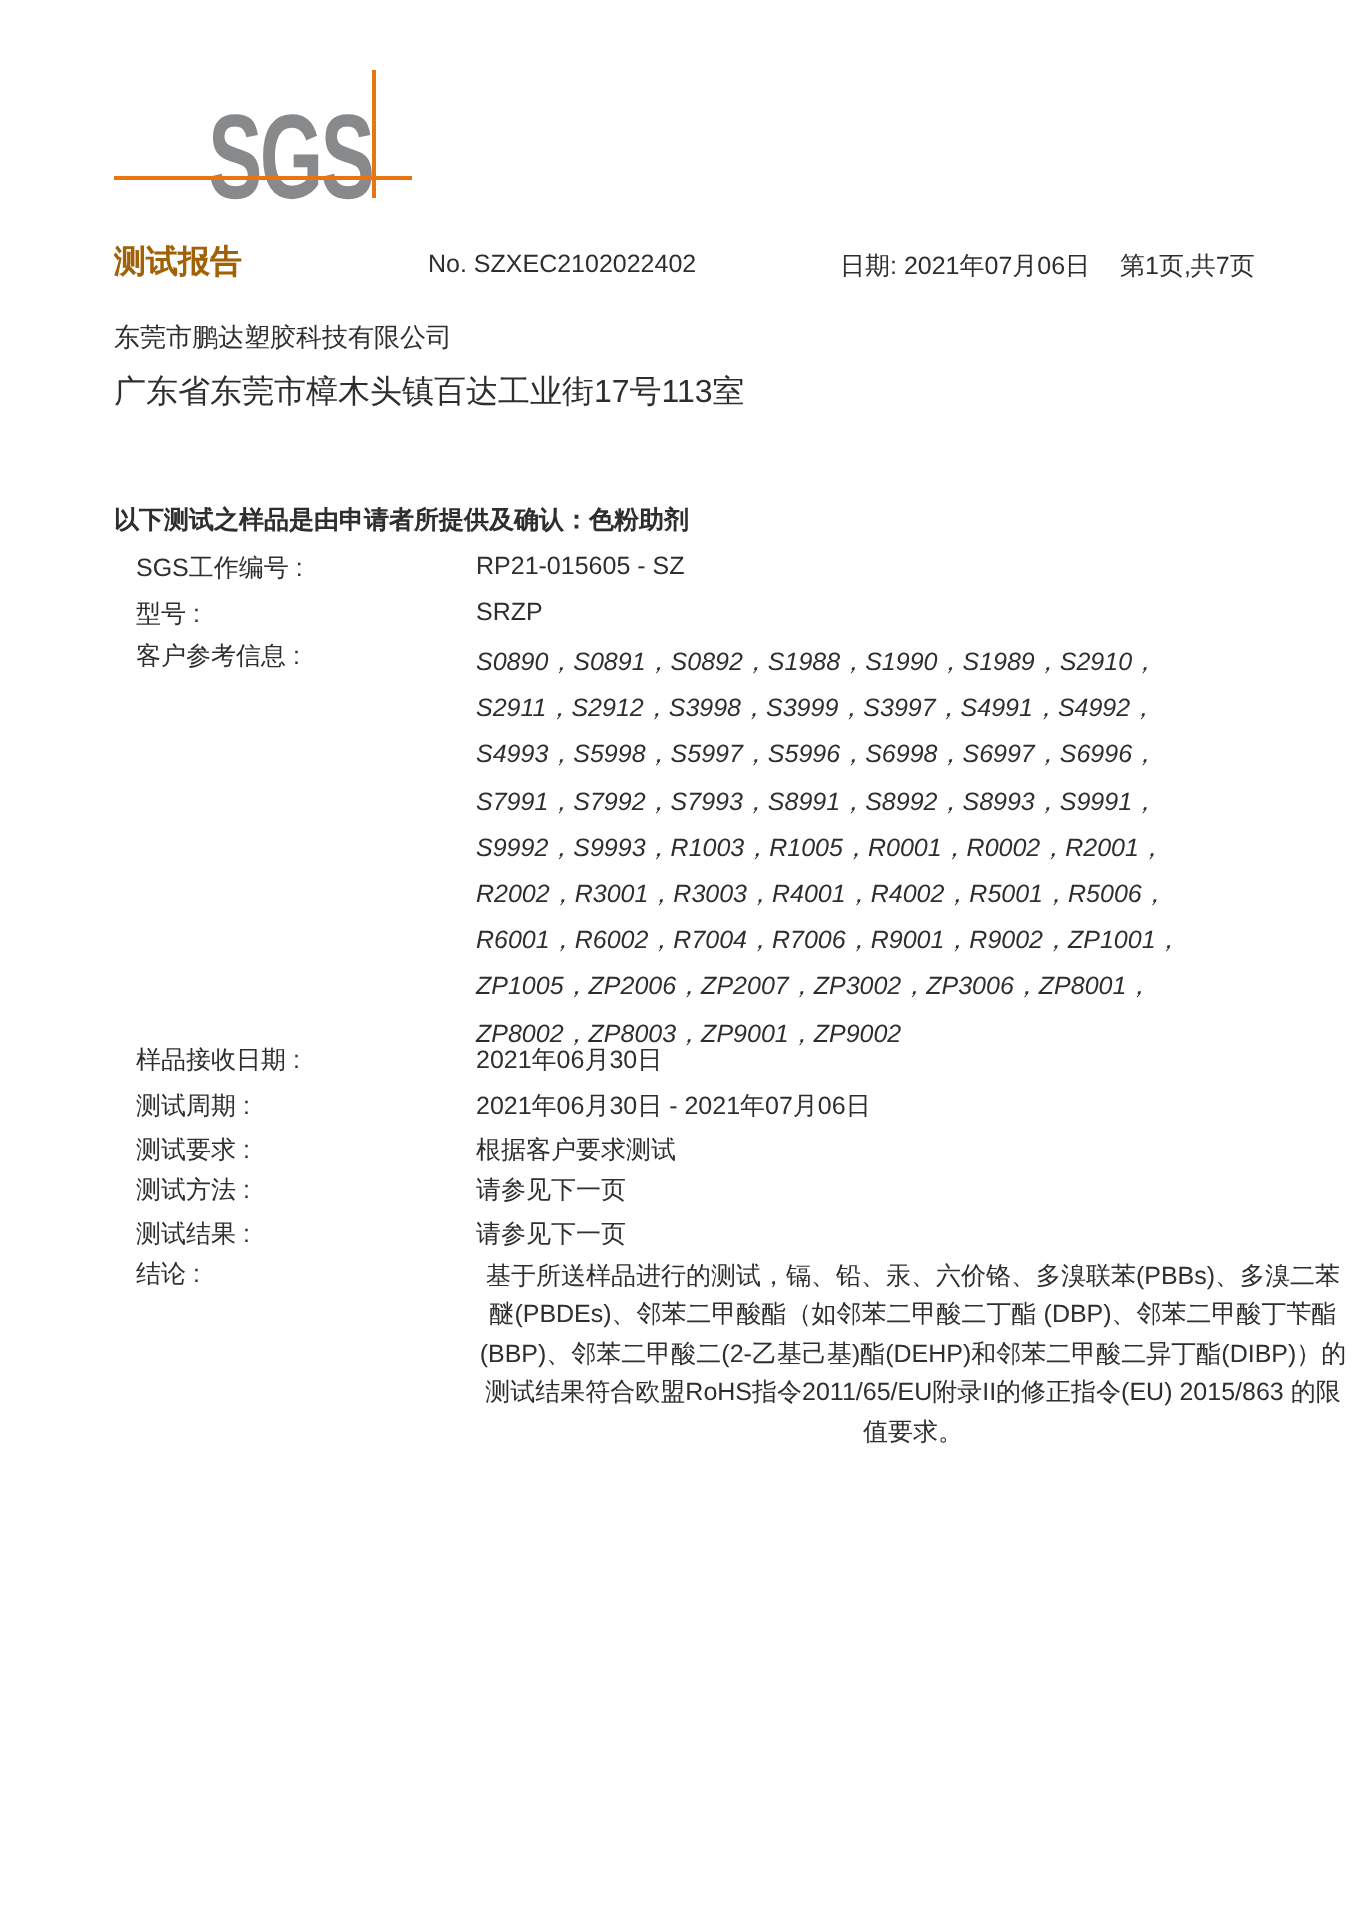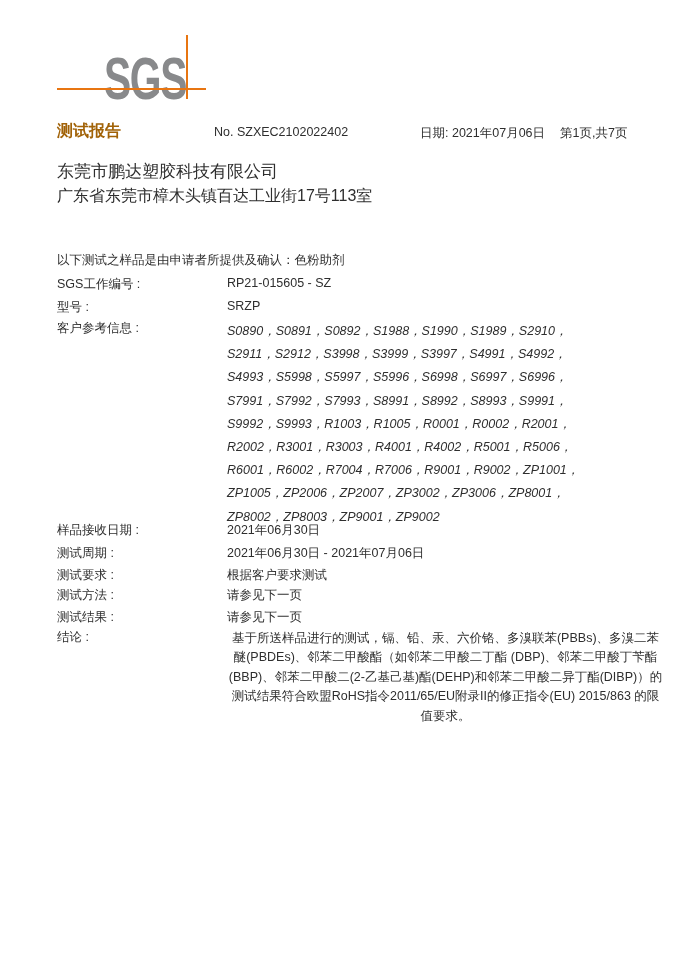--- a/index.html
+++ b/index.html
@@ -11,26 +11,26 @@
   .logo-text{left:104px;top:34px;font-size:60px;font-weight:bold;color:#88898b;
              letter-spacing:-2px;line-height:1.5;transform:scaleX(.68);transform-origin:left top;}
   .logo-hline{left:57px;top:88px;width:149px;height:2px;background:#e87511;}
   .logo-vline{left:186px;top:35px;width:2px;height:64px;background:#e87511;}
 
   .report-title{left:57px;top:121px;font-size:16px;font-weight:bold;color:#a16207;}
   .report-no{left:214px;top:125px;font-size:12.5px;}
   .report-date{left:420px;top:125px;font-size:12.5px;}
   .report-pageno{left:560px;top:125px;font-size:12.5px;}
 
-  .company{left:57px;top:160px;font-size:17px;}
+  .company{left:57px;top:160px;font-size:13px;}
   .addr{left:57px;top:186px;font-size:16px;}
-  .intro{left:57px;top:252px;font-size:12.5px;}
+  .intro{left:57px;top:252px;font-size:12.5px;font-weight:bold;}
 
   .row{position:absolute;left:57px;display:flex;font-size:12.5px;}
-  .row .lbl{flex:0 0 170px;}
+  .row .lbl{flex:0 0 170px;margin-left:11px;}
   .row .val{flex:1;}
   .ref-lines div{line-height:23.2px;font-style:italic;}
   .conclusion-val{width:437px;line-height:19.4px;text-align:center;}
 
   
   .fine-print{left:185px;top:839px;width:478px;font-size:6.35px;line-height:7.35px;
               text-align:justify;color:#1f1f1f;}
   .attention{left:185px;top:905px;width:478px;font-size:6.6px;line-height:7.6px;
              font-weight:bold;color:#e8671c;}
   .addr-en{left:186px;top:919px;font-size:6.3px;color:#1f1f1f;white-space:pre;}

